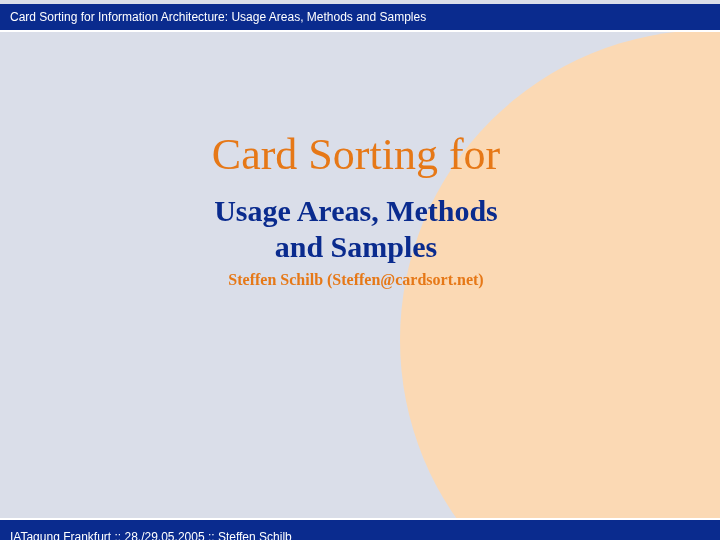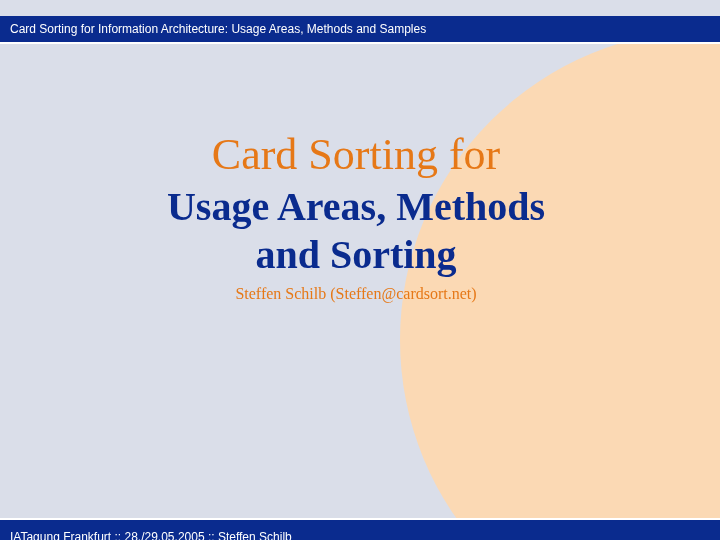--- a/index.html
+++ b/index.html
@@ -3,21 +3,21 @@
 <meta charset="utf-8">
 <style>
   * { margin: 0; padding: 0; box-sizing: border-box; }
   html, body { width: 720px; height: 540px; overflow: hidden; font-family: Georgia, 'Times New Roman', serif; }
   .slide {
     width: 720px; height: 540px;
     background: #dadee9;
     position: relative;
   }
   .header-bar {
-    position: absolute; top: 16px; left: 0; right: 0;
+    position: absolute; top: 4px; left: 0; right: 0;
     height: 28px;
     background: #0a2b8e;
     color: #ffffff;
     font-family: Verdana, Arial, sans-serif;
     font-size: 12px;
     padding: 6px 10px;
     border-bottom: 2px solid #ffffff;
   }
   .footer-bar {
     position: absolute; bottom: 0; left: 0; right: 0;
@@ -44,50 +44,50 @@
     padding: 0 60px;
   }
   .title-main {
     color: #e67817;
     font-size: 44px;
     line-height: 1.15;
     font-weight: normal;
   }
   .subtitle {
     color: #0a2b8e;
-    font-size: 40px;
+    font-size: 30px;
     line-height: 1.2;
-    margin-top: 2px;
+    margin-top: 12px;
     font-weight: bold;
     text-align: center;
   }
   .author {
     color: #e67817;
     font-size: 16px;
-    font-weight: normal;
+    font-weight: bold;
     margin-top: 6px;
   }
 </style>
 </head>
 <body>
 
 <div class="slide">
   <div class="circle-deco"></div>
 
   <div class="header-bar">
     <span>Card Sorting for Information Architecture: Usage Areas, Methods and Samples</span>
   </div>
 
   <div class="content">
     <div class="title-main">
       <span>Card Sorting for</span><br>
     </div>
     <div class="subtitle">
       <span>Usage Areas, Methods</span><br>
-      <span>and Sorting</span>
+      <span>and Samples</span>
     </div>
     <div class="author">Steffen Schilb (Steffen@cardsort.net)</div>
   </div>
 
   <div class="footer-bar">
     <span>IATagung Frankfurt :: 28./29.05.2005 :: Steffen Schilb</span>
   </div>
 </div>
 
 </body></html>

